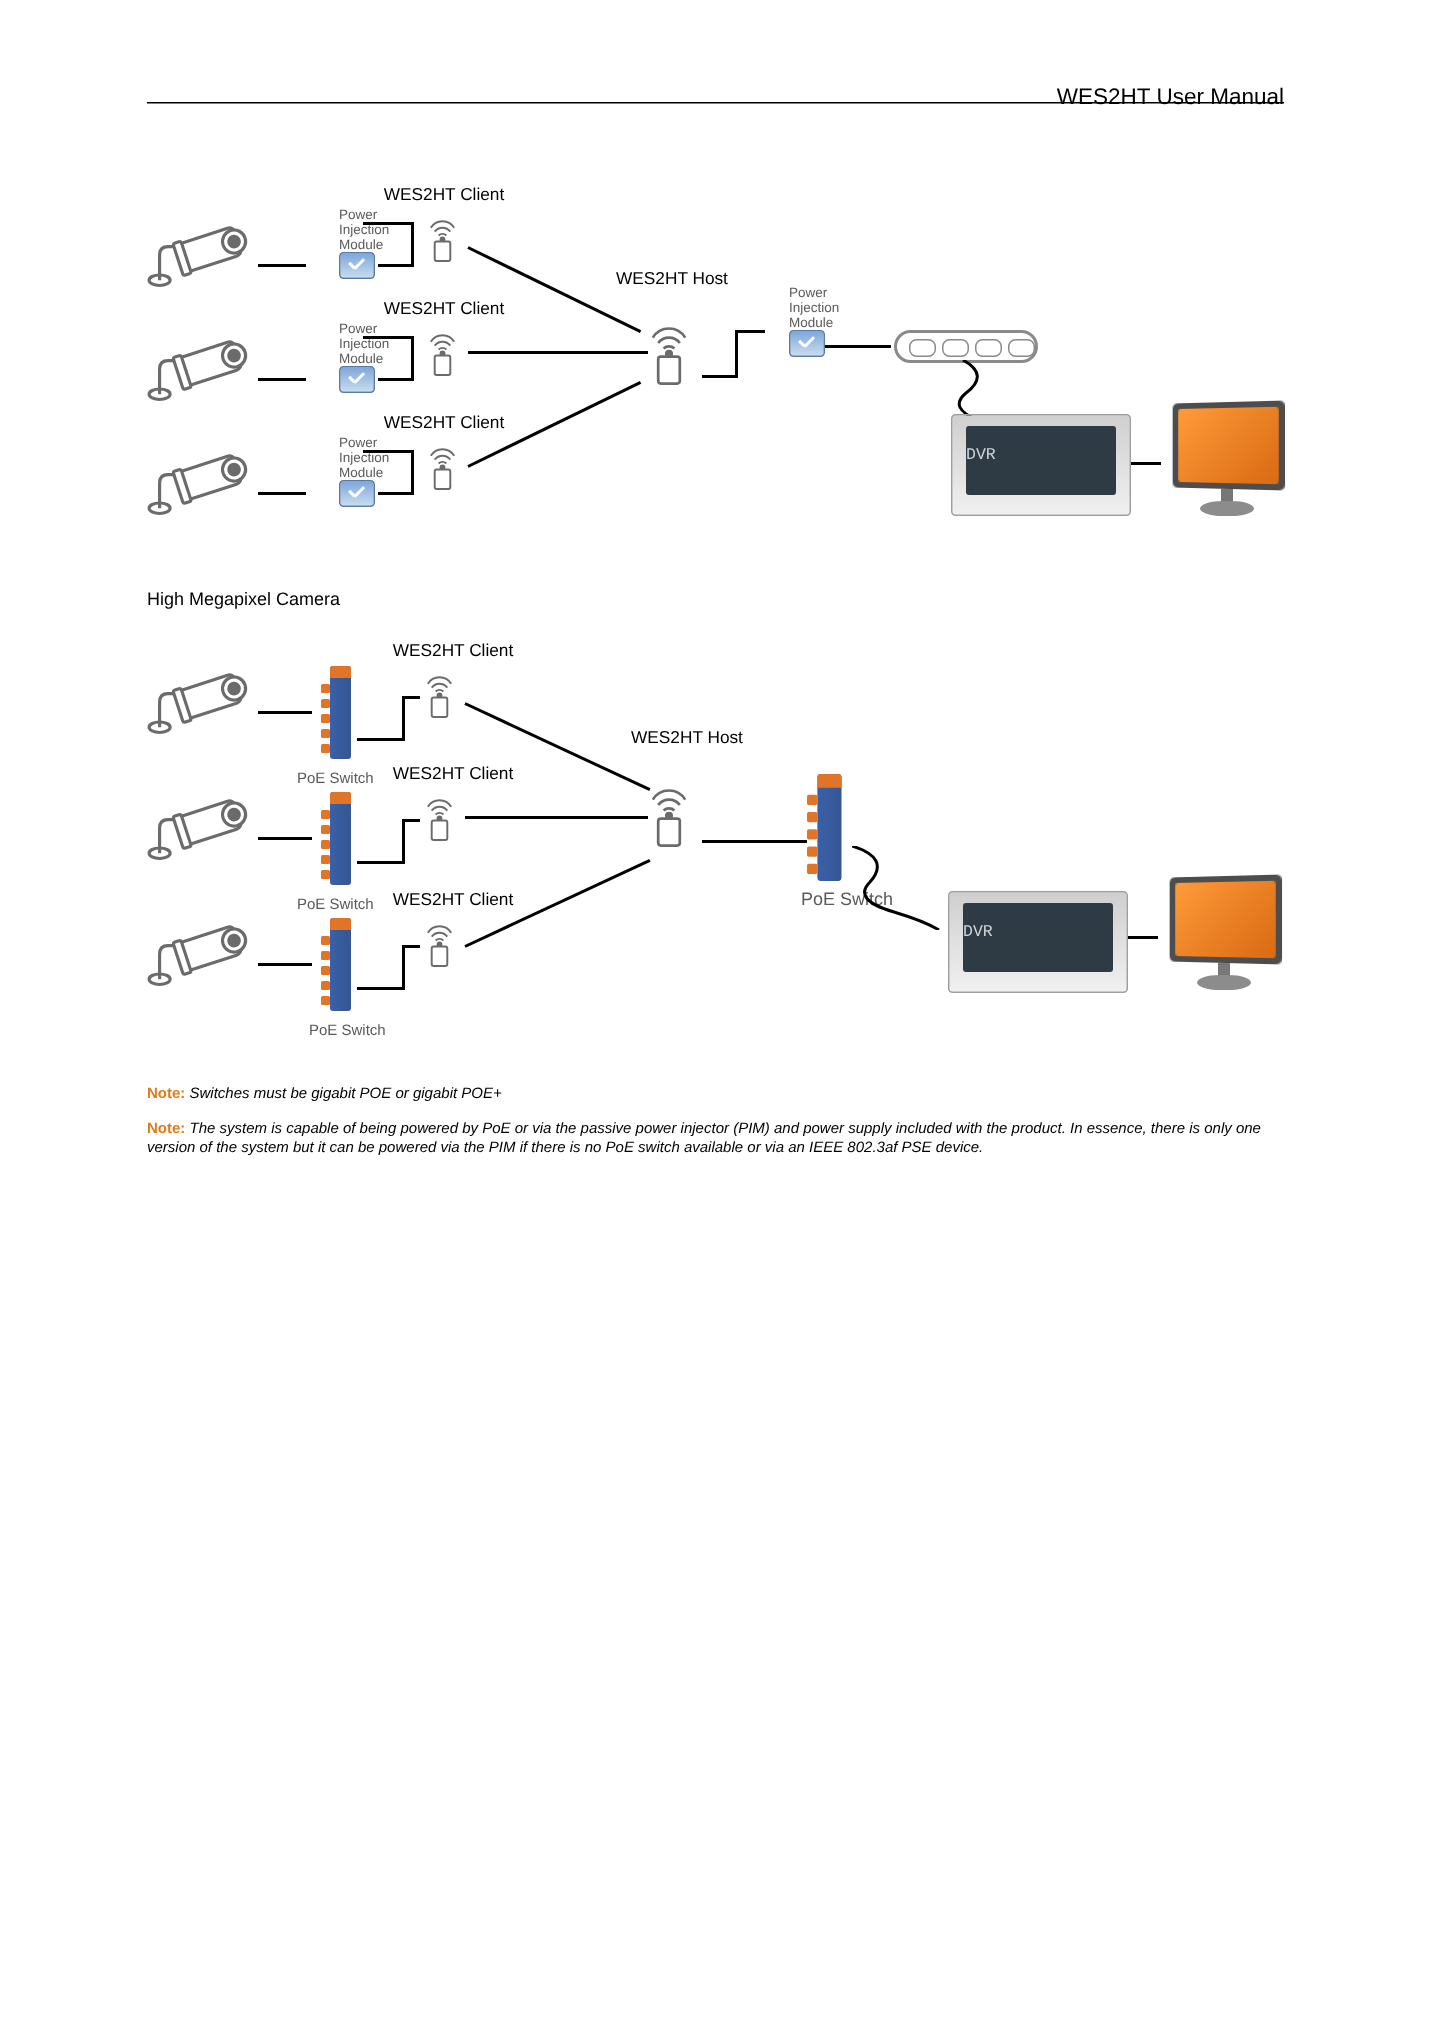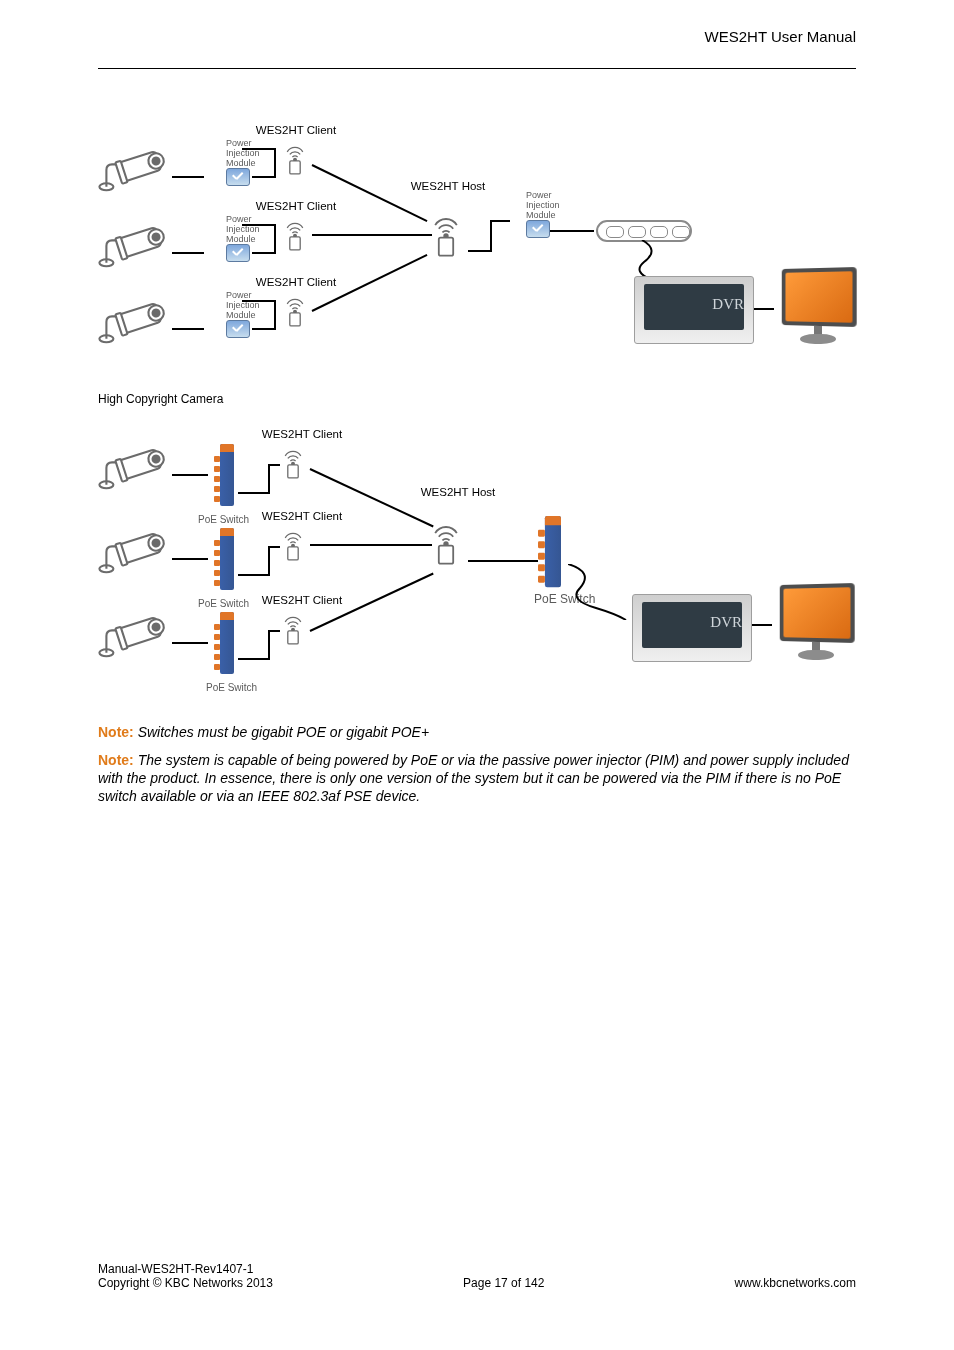--- a/index.html
+++ b/index.html
@@ -14,21 +14,21 @@
     position: relative;
   }
   .page {
     width: 954px;
     height: 1350px;
     position: relative;
     box-sizing: border-box;
   }
   .header {
     position: absolute;
-    top: 28px;
+    top: 56px;
     right: 98px;
     font-size: 15px;
   }
   .header-rule {
     position: absolute;
     top: 68px;
     left: 98px;
     right: 98px;
     border-top: 1.5px solid #000;
   }
@@ -176,22 +176,22 @@
   .dvr .box:before{
     content:""; position:absolute; left:-6px; top:-6px; width:100%; height:100%;
     border:1px solid #c8c8c8; background:#eaeaea; z-index:-1;
     border-radius:3px;
     transform: skewX(-6deg);
     opacity:.5;
   }
   .dvr .screen {
     position:absolute; left:10px; right:10px; top:14px; bottom:14px;
     background:#2f3b44; border-radius:2px;
-    color:#cfd5da; font-size:15px; text-align:right; line-height:40px;
-    font-family: Liberation Serif, serif;
+    color:#cfd5da; font-size:11px; text-align:left; line-height:40px;
+    font-family: Liberation Mono, monospace;
   }
   
   .monitor {
     position:absolute; width:86px; height:78px;
   }
   .monitor .panel {
     position:absolute; left:4px; top:0; width:76px; height:58px;
     background:#4d4d4d; border-radius:4px; transform: perspective(200px) rotateY(-10deg);
   }
   .monitor .screen {
@@ -209,21 +209,21 @@
   .monitor .base:after{
     content:""; position:absolute; left:0; top:8px; right:0; height:10px;
     background:#8c8c8c; border-radius:50%/60%;
   }
   
   .caption {
     font-size: 12px;
   }
   
   .para {
-    font-size: 14px;
+    font-size: 10px;
     line-height: 1.28;
     margin: 10px 0 6px 0;
     font-style: italic;
   }
   .note-label {
     font-style: normal;
     color: #e07b1a;
     font-weight: 700;
   }
   
@@ -400,21 +400,21 @@
 
       <div class="line hline" style="left:656px; top:188px; width:20px;"></div>
       <div class="monitor" style="left:678px; top:148px;">
         <div class="panel"></div>
           <div class="screen"></div>
           <div class="base"></div>
       </div>
 
     </div>
 
-    <div class="caption" style="margin-top:0; margin-bottom:18px;">High Copyright Camera</div>
+    <div class="caption" style="margin-top:0; margin-bottom:18px;">High Megapixel Camera</div>
 
 
     <div class="diagram" style="height:290px;">
 
       <div class="camera" style="left:0; top:22px;">
         <svg>
             <use href="#sym-camera"></use>
           </svg>
       </div>
       <div class="line hline" style="left:74px; top:50px; width:36px;"></div>
@@ -543,22 +543,14 @@
       <span>Switches must be gigabit POE or gigabit POE+</span>
     </p>
 
     <p class="para">
       <span class="note-label">Note:</span>
       <span>The system is capable of being powered by PoE or via the passive power injector (PIM) and power supply included with the product. In essence, there is only one version of the system but it can be powered via the PIM if there is no PoE switch available or via an IEEE 802.3af PSE device.</span>
     </p>
 
   </div>
 
-  <div class="footer">
-    <div class="left">
-      <span>Manual-WES2HT-Rev1407-1</span><br>
-      <span>Copyright © KBC Networks 2013</span>
-    </div>
-    <div class="center" style="align-self:flex-end;">Page 17 of 142</div>
-    <div class="right" style="align-self:flex-end;">www.kbcnetworks.com</div>
-  </div>
 
 </div>
 
 </body></html>

